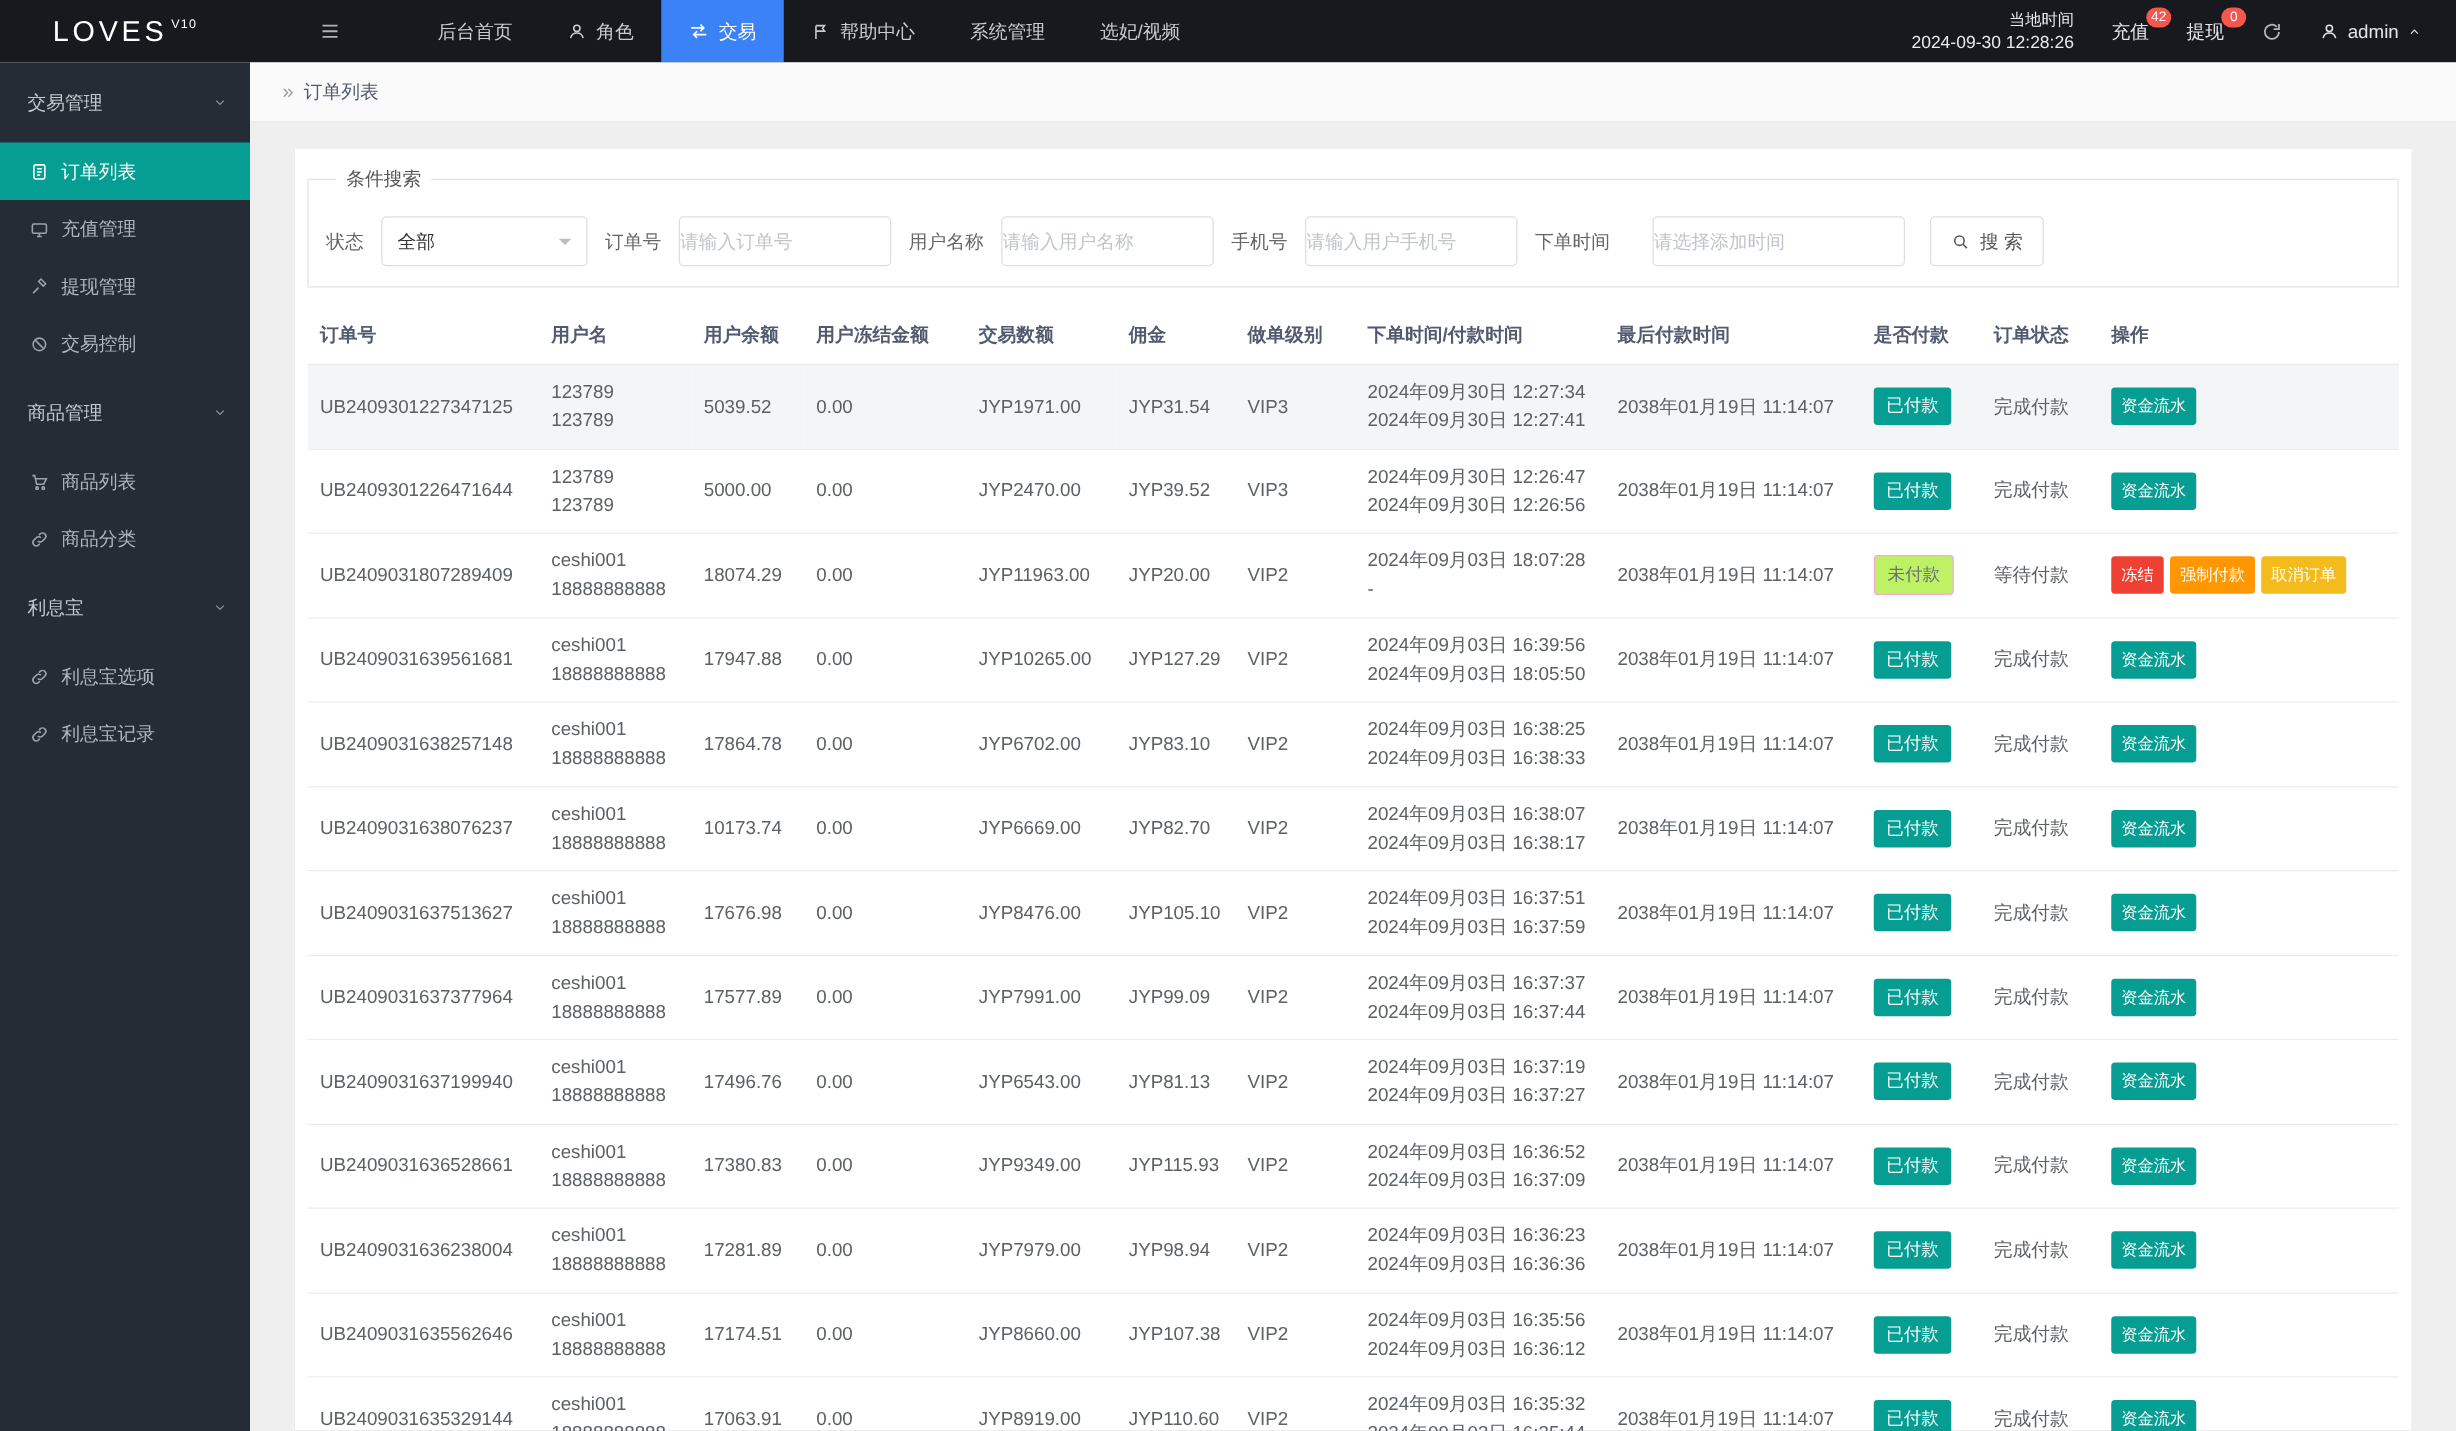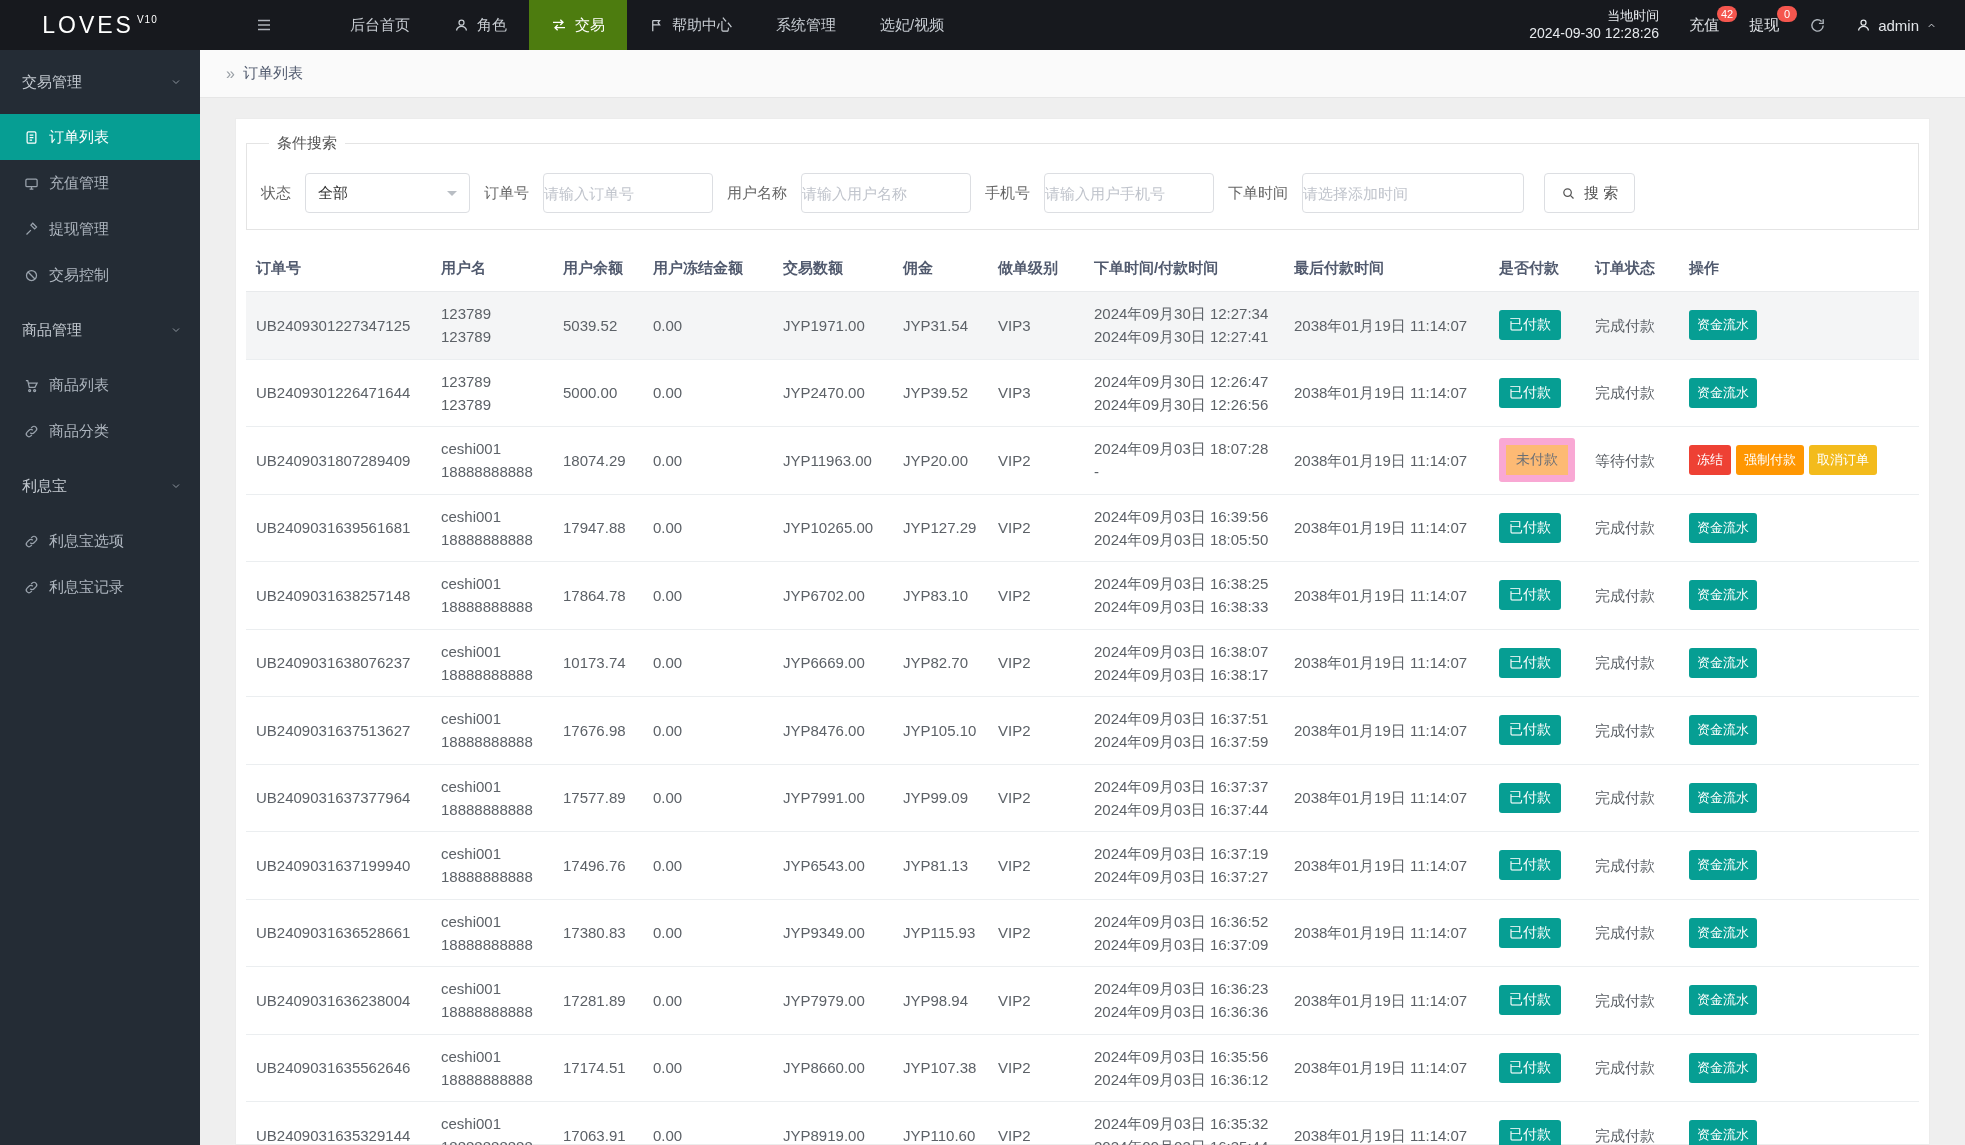--- a/index.html
+++ b/index.html
@@ -17,21 +17,21 @@
   
   .topbar { background:#17191e; color:#c7ccd2; display:flex; align-items:stretch; }
   .logo { width:200px; display:flex; align-items:center; justify-content:center;
           color:#ffffff; font-size:23px; letter-spacing:3px; }
   .logo sup { font-size:10px; letter-spacing:1px; margin-left:3px; transform:translateY(-6px); }
   .tb-btn { display:flex; align-items:center; padding:0 18px; cursor:pointer; color:#aeb4bb; }
   .nav { display:flex; align-items:stretch; }
   .nav-item { display:flex; align-items:center; gap:8px; padding:0 22px; cursor:pointer;
               color:#c7ccd2; font-size:15px; }
   .nav-item .ico { color:#c7ccd2; }
-  .nav-item.active { background:#4d7c0f; color:#fff; }
+  .nav-item.active { background:#3b82f6; color:#fff; }
   .nav-item.active .ico { color:#fff; }
   .top-right { margin-left:auto; display:flex; align-items:center; gap:30px; padding-right:28px; }
   .time-block { text-align:right; line-height:1.35; color:#e7eaee; }
   .time-block .t1 { font-size:13px; }
   .time-block .t2 { font-size:14px; }
   .top-link { position:relative; color:#e2e5e9; cursor:pointer; font-size:15px; }
   .num-badge { position:absolute; top:-10px; right:-18px; min-width:20px; height:16px;
     background:#f5564e; color:#fff; font-size:11px; line-height:16px; text-align:center;
     border-radius:8px; padding:0 4px; }
   .admin-box { display:flex; align-items:center; gap:7px; color:#e2e5e9; cursor:pointer; }
@@ -61,36 +61,36 @@
   fieldset.search-box legend { padding:0 8px; margin-left:8px; color:#555; font-size:15px; }
   .controls { display:flex; align-items:center; gap:14px; }
   .f-label { color:#666; white-space:nowrap; }
   .sel { width:165px; height:40px; border:1px solid #dcdee2; border-radius:4px; background:#fff;
     display:flex; align-items:center; justify-content:space-between; padding:0 12px; cursor:pointer; }
   .sel .val { color:#333; }
   .sel .caret { width:0; height:0; border:5px solid transparent; border-top-color:#b9bec4;
     margin-top:6px; }
   .inp { width:170px; height:40px; border:1px solid #dcdee2; border-radius:4px; padding:0 0;
     font-size:15px; color:#333; font-family:inherit; }
-  .inp.wide { width:222px; }
+  .inp.wide { width:202px;margin-left:20px; }
   .inp::placeholder { color:#c0c4cc; }
   .search-btn { height:40px; padding:0 16px; margin-left:6px; background:#fff;
     border:1px solid #dcdee2; border-radius:4px; color:#555; font-size:15px; font-family:inherit;
     display:flex; align-items:center; gap:8px; cursor:pointer; }
 
   
   table.orders { width:100%; border-collapse:collapse; table-layout:fixed; }
   .orders th { text-align:left; padding:13px 10px; color:#515a6e; font-weight:bold;
     font-size:15px; border-bottom:1px solid #e8eaec; }
   .orders td { padding:10px 10px; border-bottom:1px solid #ebeef0; color:#5c6167;
     font-size:15px; line-height:1.55; vertical-align:middle; word-break:break-all; }
   .orders tr.row-first td { background:#f4f5f6; }
   .badge { display:inline-block; padding:4px 10px; border-radius:3px; font-size:14px; white-space:nowrap; }
   .badge-paid { background:#069e93; color:#fff; }
-  .badge-unpaid { background:#fdba74; border:7px solid #f9a8d4; color:#6a6f76;text-align:right; }
+  .badge-unpaid { background:#bef264; border:1px solid #f9a8d4; color:#6a6f76;text-align:right; }
   .actions { display:flex; flex-wrap:wrap; gap:5px; }
   .act-btn { display:inline-block; padding:5px 8px; border-radius:3px; font-size:13px;
     color:#fff; cursor:pointer; white-space:nowrap; }
   .act-teal { background:#069e93; }
   .act-red { background:#ee4134; }
   .act-orange { background:#ff9702; }
   .act-yellow { background:#f3bb1c; }
 </style>
 </head>
 <body>

